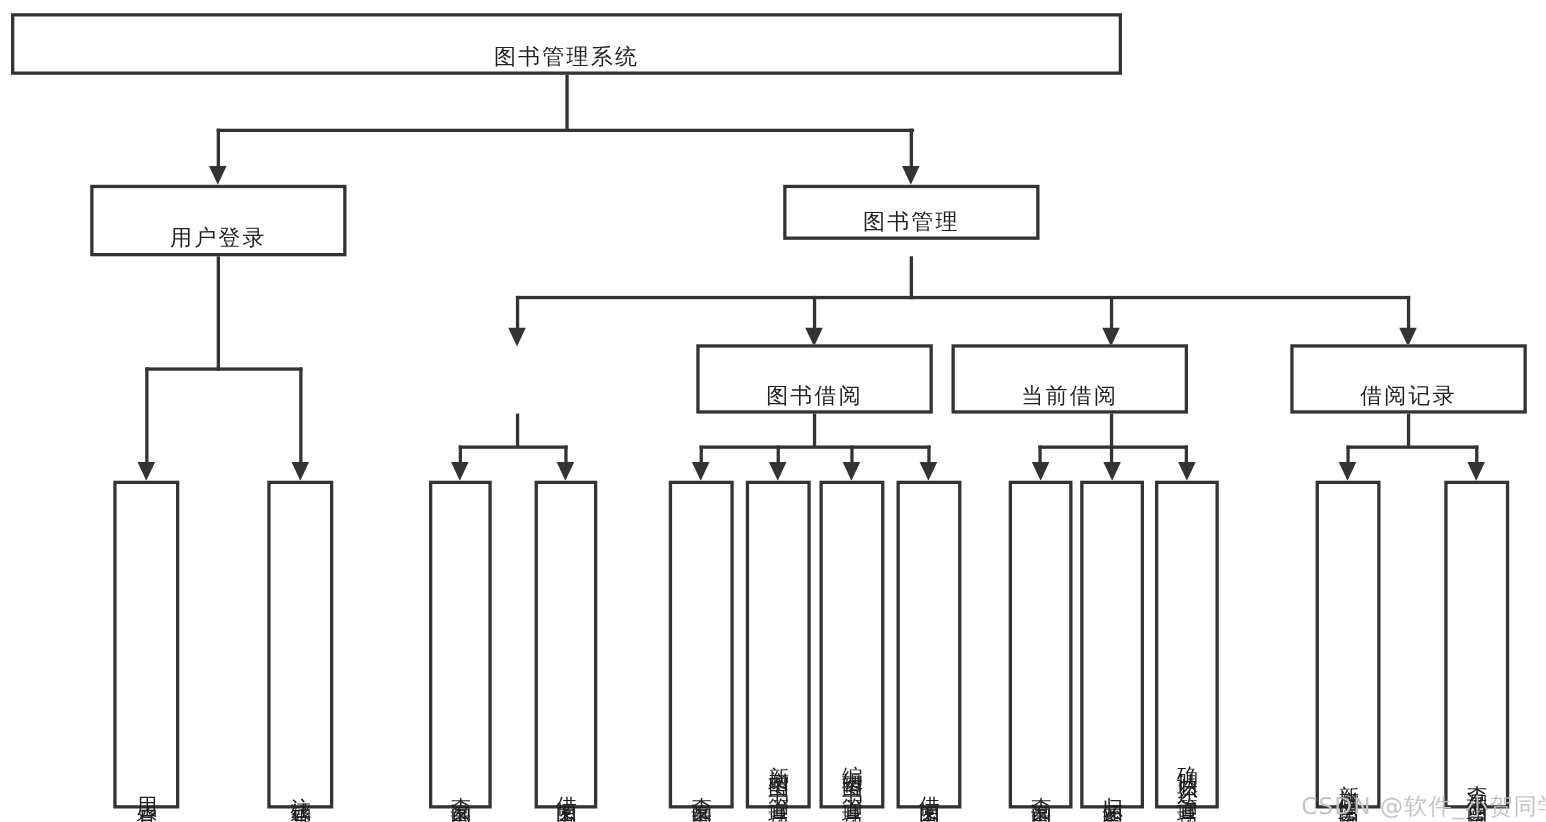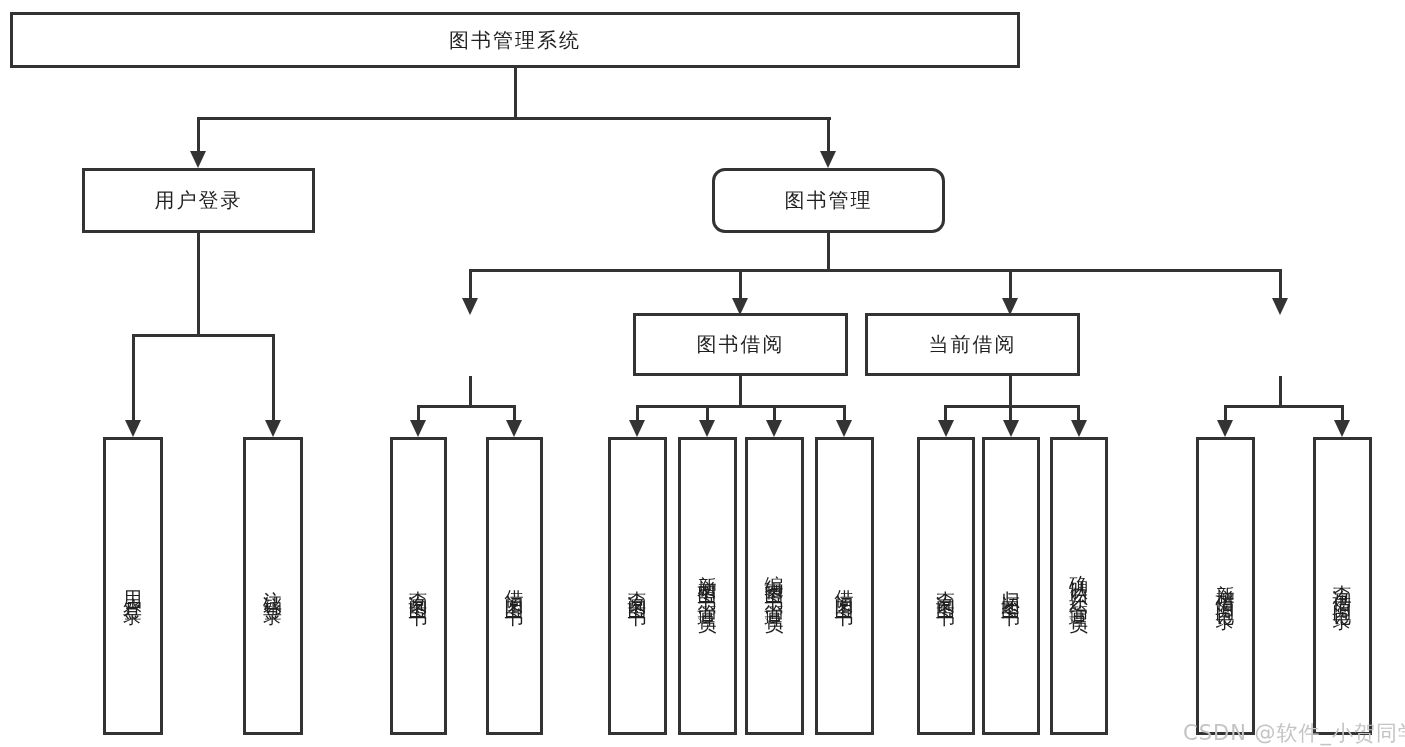--- a/index.html
+++ b/index.html
@@ -10,21 +10,21 @@
     background: #ffffff;
     font-family: "DejaVu Sans", "Liberation Sans", sans-serif;
     overflow: hidden;
   }
   .box {
     position: absolute;
     box-sizing: border-box;
     border: 3px solid #333333;
     background: #ffffff;
     display: flex;
-    align-items: center;
+    align-items: flex-end;
     justify-content: center;
     color: #1f1f1f;
   }
   .box.h-label { font-size: 20px; letter-spacing: 2px; }
   .leaf span {
     writing-mode: vertical-rl;
     text-orientation: mixed;
     font-size: 19px;
     line-height: 1;
     letter-spacing: 0.30em;
@@ -64,21 +64,21 @@
   <div class="vline" style="left:514px; top:68px; height:51px;"></div>
   <div class="hline" style="left:197px; top:117px; width:634px;"></div>
   <div class="vline" style="left:197px; top:117px; height:36px;"></div>
   <div class="arrow" style="left:190px; top:151px;"></div>
   <div class="vline" style="left:827px; top:117px; height:36px;"></div>
   <div class="arrow" style="left:820px; top:151px;"></div>
 
   <div class="box h-label" style="left:82px; top:168px; width:233px; height:65px;">
     <span>用户登录</span>
   </div>
-  <div class="box h-label" style="left:712px; top:168px; width:233px; height:65px;border-radius:13px;">
+  <div class="box h-label" style="left:712px; top:168px; width:233px; height:50px;">
     <span>图书管理</span>
   </div>
 
   <div class="vline" style="left:197px; top:233px; height:104px;"></div>
   <div class="hline" style="left:132px; top:334px; width:143px;"></div>
   <div class="vline" style="left:132px; top:334px; height:90px;"></div>
   <div class="arrow" style="left:125px; top:420px;"></div>
   <div class="vline" style="left:272px; top:334px; height:90px;"></div>
   <div class="arrow" style="left:265px; top:420px;"></div>
 
@@ -91,20 +91,23 @@
   <div class="vline" style="left:1009px; top:269px; height:32px;"></div>
   <div class="arrow" style="left:1002px; top:298px;"></div>
   <div class="vline" style="left:1279px; top:269px; height:32px;"></div>
   <div class="arrow" style="left:1272px; top:298px;"></div>
 
   <div class="box h-label" style="left:633px; top:313px; width:215px; height:63px;">
     <span>图书借阅</span>
   </div>
   <div class="box h-label" style="left:865px; top:313px; width:215px; height:63px;">
     <span>当前借阅</span>
+  </div>
+  <div class="box h-label" style="left:1173px; top:313px; width:215px; height:63px;">
+    <span>借阅记录</span>
   </div>
 
   <div class="vline" style="left:469px; top:376px; height:31px;"></div>
   <div class="hline" style="left:417px; top:405px; width:99px;"></div>
   <div class="vline" style="left:417px; top:405px; height:17px;"></div>
   <div class="arrow" style="left:410px; top:420px;"></div>
   <div class="vline" style="left:513px; top:405px; height:17px;"></div>
   <div class="arrow" style="left:506px; top:420px;"></div>
 
   <div class="vline" style="left:739px; top:376px; height:31px;"></div>

